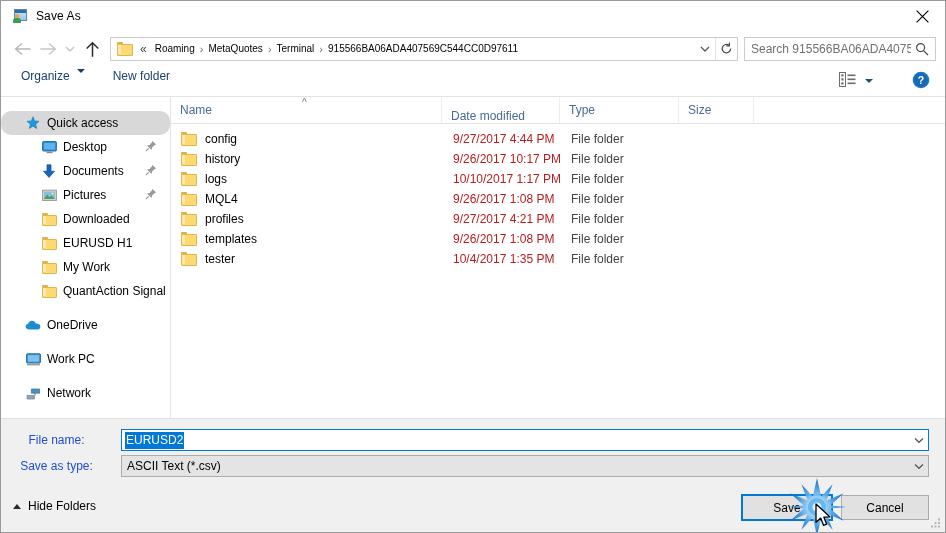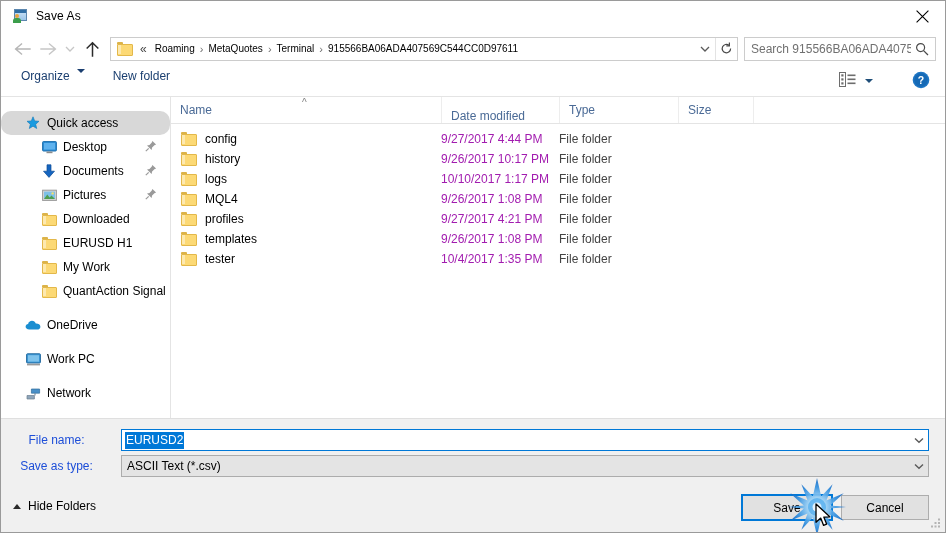--- a/index.html
+++ b/index.html
@@ -213,21 +213,21 @@
     font-size: 10px; color: #7f7f7f; line-height: 8px;
   }
   .row {
     height: 20px; display: flex; align-items: center;
     font-size: 12px; color: #000; cursor: default;
   }
   .row .c-name {
     width: 270px; display: flex; align-items: center; padding-left: 10px;
     overflow: hidden; white-space: nowrap;
   }
-  .row .c-date { width: 118px; color: #a21caf; }
+  .row .c-date { width: 118px; color: #b91c1c; margin-left: 12px; }
   .row .c-type { width: 119px; color: #444; }
   .row .c-size { width: 75px; color: #444; }
   .row .f-ico { width: 16px; height: 14px; margin-right: 8px; flex: none; position: relative; }
   #rows-wrap { padding-top: 5px; }
 
   
   #form-area {
     position: absolute; left: 0; top: 417px;
     width: 944px; height: 70px;
     background: #f0f0f0;

